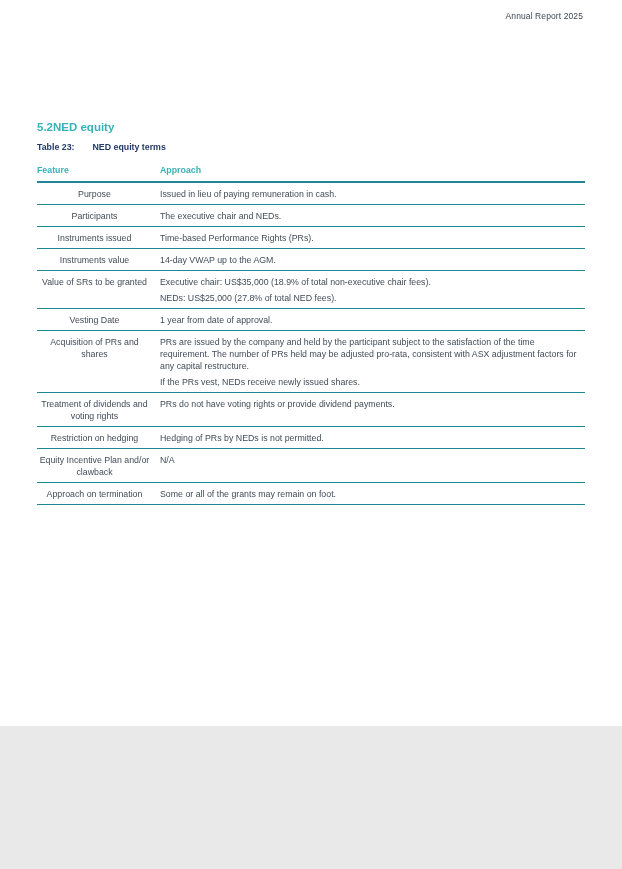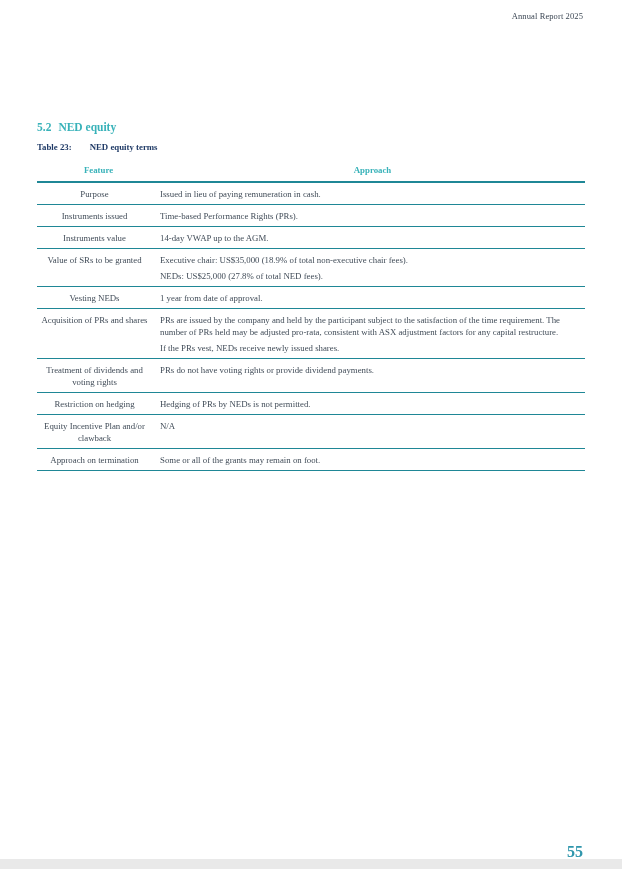--- a/index.html
+++ b/index.html
@@ -5,53 +5,53 @@
   :root{
     --teal:#38b2b9;
     --rule:#1f8796;
     --navy:#1f3a66;
     --body:#414c58;
     --pagenum:#2f96ac;
   }
   html,body{margin:0;padding:0;background:#e9e9e9;}
   .page{
     position:relative;
-    width:622px;height:859px;
+    width:622px;height:726px;
     background:#ffffff;
-    font-family:Liberation Serif, serif;
+    font-family:Liberation Sans, sans-serif;
     color:var(--body);
     overflow:hidden;
     margin:0 auto;
   }
   .page-header{
     position:absolute;top:11px;left:37px;right:39px;
     text-align:right;
     font-size:8.5px;color:#3c4754;letter-spacing:.1px;
   }
   .content{position:absolute;top:121px;left:37px;width:548px;}
   .section-heading{
     margin:0 0 9px 0;
     font-size:11.5px;font-weight:bold;color:var(--teal);
   }
-  .section-heading .sec-num{margin-right:7px;}
+  .section-heading .sec-num{}
   .intro{
     margin:0 0 13px 0;
     font-size:8.8px;line-height:12.6px;color:var(--body);
   }
   .table-caption{
     margin:0 0 10px 0;
     font-size:8.8px;font-weight:bold;color:var(--navy);
   }
   .table-caption .cap-title{margin-left:18px;}
   table.terms-table{
     width:548px;border-collapse:collapse;table-layout:fixed;
   }
   table.terms-table th{
     font-size:8.8px;font-weight:bold;color:var(--teal);
-    text-align:center;vertical-align:top;
+    text-align:left;vertical-align:top;
     padding:3px 0 6px 0;
     border-bottom:2px solid var(--rule);
   }
   table.terms-table th.col-feature{width:123px;}
   table.terms-table td{
     font-size:8.8px;line-height:12px;color:var(--body);
     vertical-align:top;
     padding:5px 0 4px 0;
     border-bottom:1px solid var(--rule);
   }
@@ -89,20 +89,26 @@
         </tr>
       </thead>
       <tbody id="table-body">
   <tr>
     <td class="feature">Purpose</td>
     <td class="approach">
               <p>Issued in lieu of paying remuneration in cash.</p>
             </td>
   </tr>
 
+  <tr>
+    <td class="feature">Participants</td>
+    <td class="approach">
+              <p>The executive chair and NEDs.</p>
+            </td>
+  </tr>
 
   <tr>
     <td class="feature">Instruments issued</td>
     <td class="approach">
               <p>Time-based Performance Rights (PRs).</p>
             </td>
   </tr>
 
   <tr>
     <td class="feature">Instruments value</td>
@@ -113,21 +119,21 @@
 
   <tr>
     <td class="feature">Value of SRs to be granted</td>
     <td class="approach">
               <p>Executive chair: US$35,000 (18.9% of total non-executive chair fees).</p>
               <p>NEDs: US$25,000 (27.8% of total NED fees).</p>
             </td>
   </tr>
 
   <tr>
-    <td class="feature">Vesting NEDs</td>
+    <td class="feature">Vesting Date</td>
     <td class="approach">
               <p>1 year from date of approval.</p>
             </td>
   </tr>
 
   <tr>
     <td class="feature">Acquisition of PRs and shares</td>
     <td class="approach">
               <p>PRs are issued by the company and held by the participant subject to the satisfaction of the time requirement. The number of PRs held may be adjusted pro-rata, consistent with ASX adjustment factors for any capital restructure.</p>
               <p>If the PRs vest, NEDs receive newly issued shares.</p>

